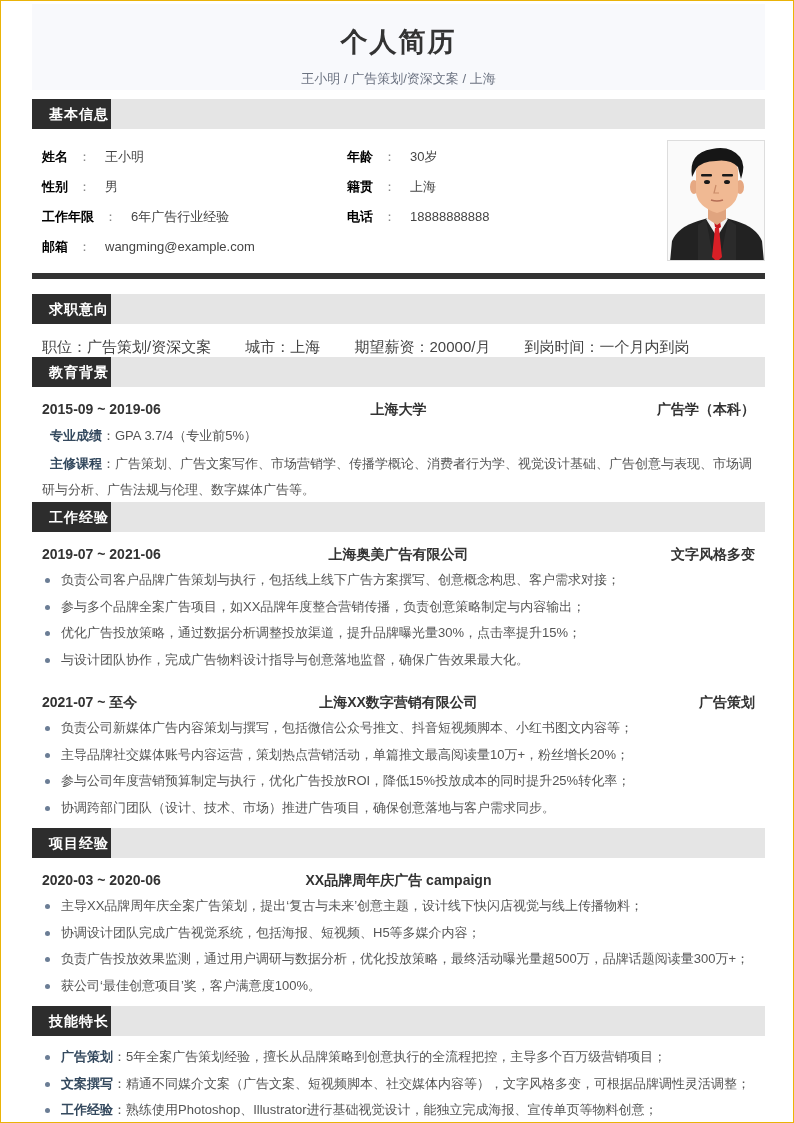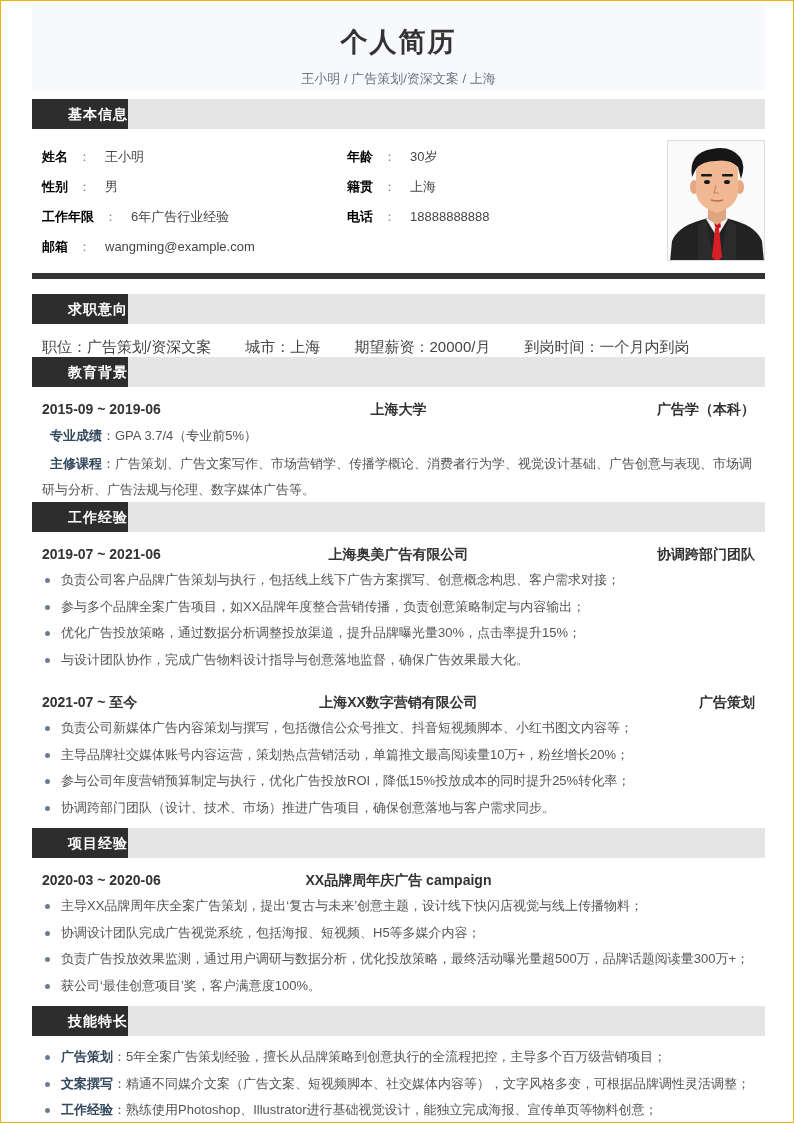--- a/index.html
+++ b/index.html
@@ -5,21 +5,21 @@
   * { box-sizing: border-box; margin: 0; padding: 0; }
   html, body { width: 794px; height: 1123px; background: #ffffff; overflow: hidden; }
   body { font-family: "Liberation Sans", "DejaVu Sans", sans-serif; color: #333; position: relative; }
   .page { position: absolute; left: 0; top: 0; width: 794px; height: 1123px; border: 1px solid #eab308; }
 
   .header { position: absolute; left: 31px; top: 3px; width: 733px; height: 86px; background: #f8f9fc; text-align: center; }
   .header .title { font-size: 27px; font-weight: bold; color: #333; letter-spacing: 2px; margin-top: 21px; line-height: 34px; }
   .header .subtitle { font-size: 13px; color: #6b7280; margin-top: 11px; line-height: 18px; }
 
   .sec-head { position: absolute; left: 31px; width: 733px; height: 30px; background: #e5e5e5; }
-  .sec-head .tag { display: inline-block; height: 30px; width: 96px; background: #2d2d2d; color: #fff; font-weight: bold; font-size: 14px; line-height: 30px; padding-left: 17px; letter-spacing: 1px; text-align: right; }
+  .sec-head .tag { display: inline-block; height: 30px; width: 79px; background: #2d2d2d; color: #fff; font-weight: bold; font-size: 14px; line-height: 30px; padding-left: 17px; letter-spacing: 1px; }
 
   .info-row { position: absolute; font-size: 13px; line-height: 18px; }
   .lbl { color: #000000; font-weight: bold; margin-top: 32px; }
   .colon { color: #888; margin: 0 14px 0 10px; }
   .val { color: #444; }
 
   .photo { position: absolute; left: 666px; top: 139px; width: 98px; height: 121px; border: 1px solid #ddd; background: #fafafa; overflow: hidden; }
 
   .divider { position: absolute; left: 31px; top: 272px; width: 733px; height: 6px; background: #333; }
 
@@ -136,21 +136,21 @@
     <b>主修课程</b><span>：广告策划、广告文案写作、市场营销学、传播学概论、消费者行为学、视觉设计基础、广告创意与表现、市场调研与分析、广告法规与伦理、数字媒体广告等。</span>
   </div>
 
   <div class="sec-head" style="top:501px">
     <span class="tag">工作经验</span>
   </div>
 
   <div class="row3" style="top:544px">
     <span class="l">2019-07 ~ 2021-06</span>
     <span class="c">上海奥美广告有限公司</span>
-    <span class="r">协调跨部门团队</span>
+    <span class="r">文字风格多变</span>
   </div>
   <ul class="bul" style="top:566px">
     <li>负责公司客户品牌广告策划与执行，包括线上线下广告方案撰写、创意概念构思、客户需求对接；</li>
     <li>参与多个品牌全案广告项目，如XX品牌年度整合营销传播，负责创意策略制定与内容输出；</li>
     <li>优化广告投放策略，通过数据分析调整投放渠道，提升品牌曝光量30%，点击率提升15%；</li>
     <li>与设计团队协作，完成广告物料设计指导与创意落地监督，确保广告效果最大化。</li>
   </ul>
 
   <div class="row3" style="top:692px">
     <span class="l">2021-07 ~ 至今</span>

